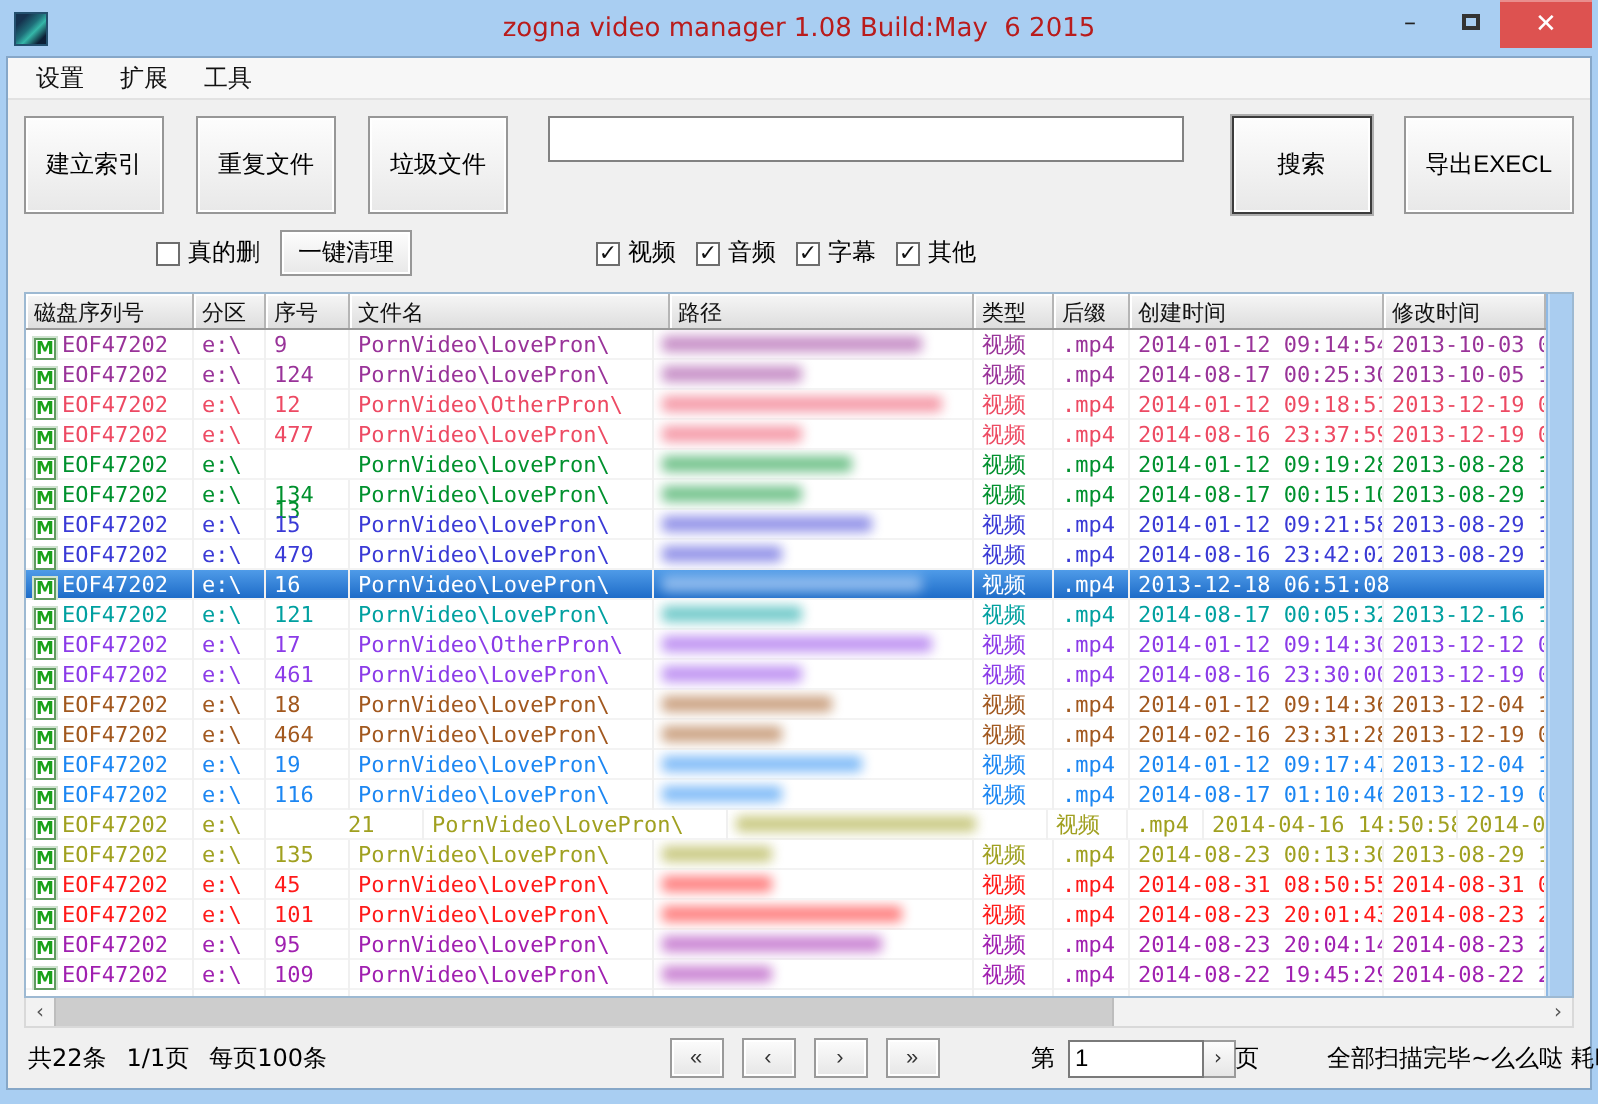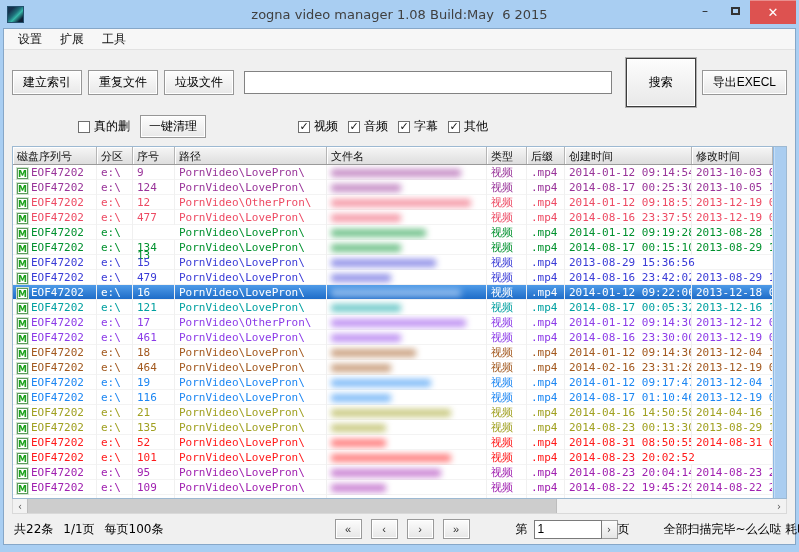--- a/index.html
+++ b/index.html
@@ -4,34 +4,34 @@
 <style>
   * { box-sizing: border-box; margin: 0; padding: 0; }
   html,body { width:799px; height:552px; overflow:hidden; }
   body { font-family:"DejaVu Sans","Liberation Sans",sans-serif; font-size:12px; }
 
   .window { width:799px; height:552px; background:#A9CEF2; padding:0 3px 7px 3px; display:flex; flex-direction:column; }
 
   
   .titlebar { height:28px; display:flex; align-items:center; position:relative; flex:0 0 auto; }
   .app-icon { width:17px; height:17px; margin:0 6px 0 4px; background:linear-gradient(135deg,#16324e 20%,#1f6f7a 45%,#35b6a8 60%,#0d2036 85%); border:1px solid #24506e; flex:0 0 auto; }
-  .title { position:absolute; left:0; right:0; text-align:center; font-size:13px; color:#404040; white-space:pre; pointer-events:none; }
+  .title { position:absolute; left:0; right:0; text-align:center; font-size:13px; color:#b91c1c; white-space:pre; pointer-events:none; }
   .winbtns { margin-left:auto; display:flex; align-items:flex-start; height:100%; }
   .wbtn { width:30px; height:22px; display:flex; align-items:center; justify-content:center; color:#222; font-size:12px; cursor:default; }
   .wbtn .maxbox { width:9px; height:8px; border:2px solid #333; }
   .wbtn.close { width:46px; height:24px; background:#DD5250; color:#fff; font-weight:bold; font-size:13px; box-shadow:inset 0 1px 0 rgba(255,255,255,.35); }
 
   
   .client { flex:1 1 auto; background:#F0F0F0; border:1px solid #86A7C8; display:flex; flex-direction:column; min-height:0; }
 
   .menubar { height:21px; background:#F7F7F7; border-bottom:1px solid #E2E2E2; display:flex; align-items:center; padding-left:7px; gap:4px; flex:0 0 auto; }
   .menu-item { padding:2px 7px; color:#111; }
 
   
-  .toolbar1 { display:flex; align-items:center; padding:8px 8px 2px 8px; gap:6px; flex:0 0 auto; }
+  .toolbar1 { display:flex; padding:8px 8px 2px 8px; gap:16px; flex:0 0 auto; }
   .btn { background:linear-gradient(#FDFDFD,#E8E8E8); border:1px solid #979797; box-shadow:inset 0 0 0 1px #fff; padding:3px 10px; font-size:12px; color:#000; white-space:nowrap; }
   .btn.primary { border:1px solid #3c3c3c; box-shadow:inset 0 0 0 1px #fff,0 0 0 1px #aeaeae; padding:15px 22px; }
   .search-input { flex:1 1 auto; height:23px; border:1px solid #828282; background:#fff; padding:0 4px; font-size:12px; margin:0 8px 0 4px; }
   .toolbar2 { display:flex; align-items:center; padding:6px 8px 8px 8px; flex:0 0 auto; }
   .chk { display:inline-flex; align-items:center; gap:4px; margin-right:10px; color:#000; }
   .box { width:12px; height:12px; background:#fff; border:1px solid #6e6e6e; display:inline-flex; align-items:center; justify-content:center; font-size:11px; line-height:1; color:#111; }
 
   
   .listwrap { margin:0 8px; flex:1 1 auto; display:flex; border:1px solid #9DB9D2; background:#fff; min-height:0; }
   .listmain { flex:1 1 auto; display:flex; flex-direction:column; min-width:0; }
@@ -120,22 +120,22 @@
           </span>
         </span>
     </div>
 
     <div class="listwrap">
       <div class="listmain">
         <div class="lv-header" id="lv-header">
             <div class="lv-h" style="width: 84px;">磁盘序列号</div>
             <div class="lv-h" style="width: 36px;">分区</div>
             <div class="lv-h" style="width: 42px;">序号</div>
+            <div class="lv-h" style="width: 160px;">文件名</div>
             <div class="lv-h" style="width: 152px;">路径</div>
-            <div class="lv-h" style="width: 160px;">文件名</div>
             <div class="lv-h" style="width: 40px;">类型</div>
             <div class="lv-h" style="width: 38px;">后缀</div>
             <div class="lv-h" style="width: 127px;">创建时间</div>
             <div class="lv-h" style="width: 92px; flex: 1 1 auto;">修改时间</div>
           </div>
         <div class="lv-body" id="lv-body">
             <div class="lv-row" style="color: rgb(153, 51, 153);">
               <div class="lv-c" style="width: 84px;"><span class="micon">M</span>EOF47202</div>
               <div class="lv-c" style="width: 36px;">e:\</div>
               <div class="lv-c" style="width: 42px;">9</div>
@@ -202,20 +202,21 @@
               <div class="lv-c" style="width: 92px; flex: 1 1 auto;">2013-08-29 15:50:00</div>
             </div>
             <div class="lv-row" style="color: rgb(58, 58, 214);">
               <div class="lv-c" style="width: 84px;"><span class="micon">M</span>EOF47202</div>
               <div class="lv-c" style="width: 36px;">e:\</div>
               <div class="lv-c" style="width: 42px;">15</div>
               <div class="lv-c" style="width: 152px;">PornVideo\LovePron\</div>
               <div class="lv-c" style="width: 160px;"><span class="blur" style="width: 105px; background: rgb(58, 58, 214);"></span></div>
               <div class="lv-c" style="width: 40px;">视频</div>
               <div class="lv-c" style="width: 38px;">.mp4</div>
+              <div class="lv-c" style="width: 127px;">2014-01-12 09:21:58</div>
               <div class="lv-c" style="width: 92px; flex: 1 1 auto;">2013-08-29 15:36:56</div>
             </div>
             <div class="lv-row" style="color: rgb(58, 58, 214);">
               <div class="lv-c" style="width: 84px;"><span class="micon">M</span>EOF47202</div>
               <div class="lv-c" style="width: 36px;">e:\</div>
               <div class="lv-c" style="width: 42px;">479</div>
               <div class="lv-c" style="width: 152px;">PornVideo\LovePron\</div>
               <div class="lv-c" style="width: 160px;"><span class="blur" style="width: 60px; background: rgb(58, 58, 214);"></span></div>
               <div class="lv-c" style="width: 40px;">视频</div>
               <div class="lv-c" style="width: 38px;">.mp4</div>
@@ -223,21 +224,20 @@
               <div class="lv-c" style="width: 92px; flex: 1 1 auto;">2013-08-29 15:50:04</div>
             </div>
             <div class="lv-row sel">
               <div class="lv-c" style="width: 84px;"><span class="micon">M</span>EOF47202</div>
               <div class="lv-c" style="width: 36px;">e:\</div>
               <div class="lv-c" style="width: 42px;">16</div>
               <div class="lv-c" style="width: 152px;">PornVideo\LovePron\</div>
               <div class="lv-c" style="width: 160px;"><span class="blur" style="width: 130px; background: rgb(216, 233, 255);"></span></div>
               <div class="lv-c" style="width: 40px;">视频</div>
               <div class="lv-c" style="width: 38px;">.mp4</div>
-              <div class="lv-c" style="width: 127px;">2014-01-12 09:22:06</div>
               <div class="lv-c" style="width: 92px; flex: 1 1 auto;">2013-12-18 06:51:08</div>
             </div>
             <div class="lv-row" style="color: rgb(0, 160, 160);">
               <div class="lv-c" style="width: 84px;"><span class="micon">M</span>EOF47202</div>
               <div class="lv-c" style="width: 36px;">e:\</div>
               <div class="lv-c" style="width: 42px;">121</div>
               <div class="lv-c" style="width: 152px;">PornVideo\LovePron\</div>
               <div class="lv-c" style="width: 160px;"><span class="blur" style="width: 70px; background: rgb(0, 160, 160);"></span></div>
               <div class="lv-c" style="width: 40px;">视频</div>
               <div class="lv-c" style="width: 38px;">.mp4</div>
@@ -306,21 +306,21 @@
               <div class="lv-c" style="width: 152px;">PornVideo\LovePron\</div>
               <div class="lv-c" style="width: 160px;"><span class="blur" style="width: 60px; background: rgb(28, 134, 242);"></span></div>
               <div class="lv-c" style="width: 40px;">视频</div>
               <div class="lv-c" style="width: 38px;">.mp4</div>
               <div class="lv-c" style="width: 127px;">2014-08-17 01:10:46</div>
               <div class="lv-c" style="width: 92px; flex: 1 1 auto;">2013-12-19 08:40:58</div>
             </div>
             <div class="lv-row" style="color: rgb(160, 160, 32);">
               <div class="lv-c" style="width: 84px;"><span class="micon">M</span>EOF47202</div>
               <div class="lv-c" style="width: 36px;">e:\</div>
-              <div class="lv-c" style="width: 42px;">21</div>
+              <div class="lv-c" style="width: 42px; margin-left: 37px;">21</div>
               <div class="lv-c" style="width: 152px;">PornVideo\LovePron\</div>
               <div class="lv-c" style="width: 160px;"><span class="blur" style="width: 120px; background: rgb(160, 160, 32);"></span></div>
               <div class="lv-c" style="width: 40px;">视频</div>
               <div class="lv-c" style="width: 38px;">.mp4</div>
               <div class="lv-c" style="width: 127px;">2014-04-16 14:50:58</div>
               <div class="lv-c" style="width: 92px; flex: 1 1 auto;">2014-04-16 14:41:30</div>
             </div>
             <div class="lv-row" style="color: rgb(160, 160, 32);">
               <div class="lv-c" style="width: 84px;"><span class="micon">M</span>EOF47202</div>
               <div class="lv-c" style="width: 36px;">e:\</div>
@@ -328,36 +328,37 @@
               <div class="lv-c" style="width: 152px;">PornVideo\LovePron\</div>
               <div class="lv-c" style="width: 160px;"><span class="blur" style="width: 55px; background: rgb(160, 160, 32);"></span></div>
               <div class="lv-c" style="width: 40px;">视频</div>
               <div class="lv-c" style="width: 38px;">.mp4</div>
               <div class="lv-c" style="width: 127px;">2014-08-23 00:13:30</div>
               <div class="lv-c" style="width: 92px; flex: 1 1 auto;">2013-08-29 15:49:57</div>
             </div>
             <div class="lv-row" style="color: rgb(255, 26, 26);">
               <div class="lv-c" style="width: 84px;"><span class="micon">M</span>EOF47202</div>
               <div class="lv-c" style="width: 36px;">e:\</div>
-              <div class="lv-c" style="width: 42px;">52</div>
+              <div class="lv-c" style="width: 42px;">45</div>
               <div class="lv-c" style="width: 152px;">PornVideo\LovePron\</div>
               <div class="lv-c" style="width: 160px;"><span class="blur" style="width: 55px; background: rgb(255, 26, 26);"></span></div>
               <div class="lv-c" style="width: 40px;">视频</div>
               <div class="lv-c" style="width: 38px;">.mp4</div>
               <div class="lv-c" style="width: 127px;">2014-08-31 08:50:55</div>
               <div class="lv-c" style="width: 92px; flex: 1 1 auto;">2014-08-31 08:57:21</div>
             </div>
             <div class="lv-row" style="color: rgb(255, 26, 26);">
               <div class="lv-c" style="width: 84px;"><span class="micon">M</span>EOF47202</div>
               <div class="lv-c" style="width: 36px;">e:\</div>
               <div class="lv-c" style="width: 42px;">101</div>
               <div class="lv-c" style="width: 152px;">PornVideo\LovePron\</div>
               <div class="lv-c" style="width: 160px;"><span class="blur" style="width: 120px; background: rgb(255, 26, 26);"></span></div>
               <div class="lv-c" style="width: 40px;">视频</div>
               <div class="lv-c" style="width: 38px;">.mp4</div>
+              <div class="lv-c" style="width: 127px;">2014-08-23 20:01:43</div>
               <div class="lv-c" style="width: 92px; flex: 1 1 auto;">2014-08-23 20:02:52</div>
             </div>
             <div class="lv-row" style="color: rgb(160, 32, 176);">
               <div class="lv-c" style="width: 84px;"><span class="micon">M</span>EOF47202</div>
               <div class="lv-c" style="width: 36px;">e:\</div>
               <div class="lv-c" style="width: 42px;">95</div>
               <div class="lv-c" style="width: 152px;">PornVideo\LovePron\</div>
               <div class="lv-c" style="width: 160px;"><span class="blur" style="width: 110px; background: rgb(160, 32, 176);"></span></div>
               <div class="lv-c" style="width: 40px;">视频</div>
               <div class="lv-c" style="width: 38px;">.mp4</div>

